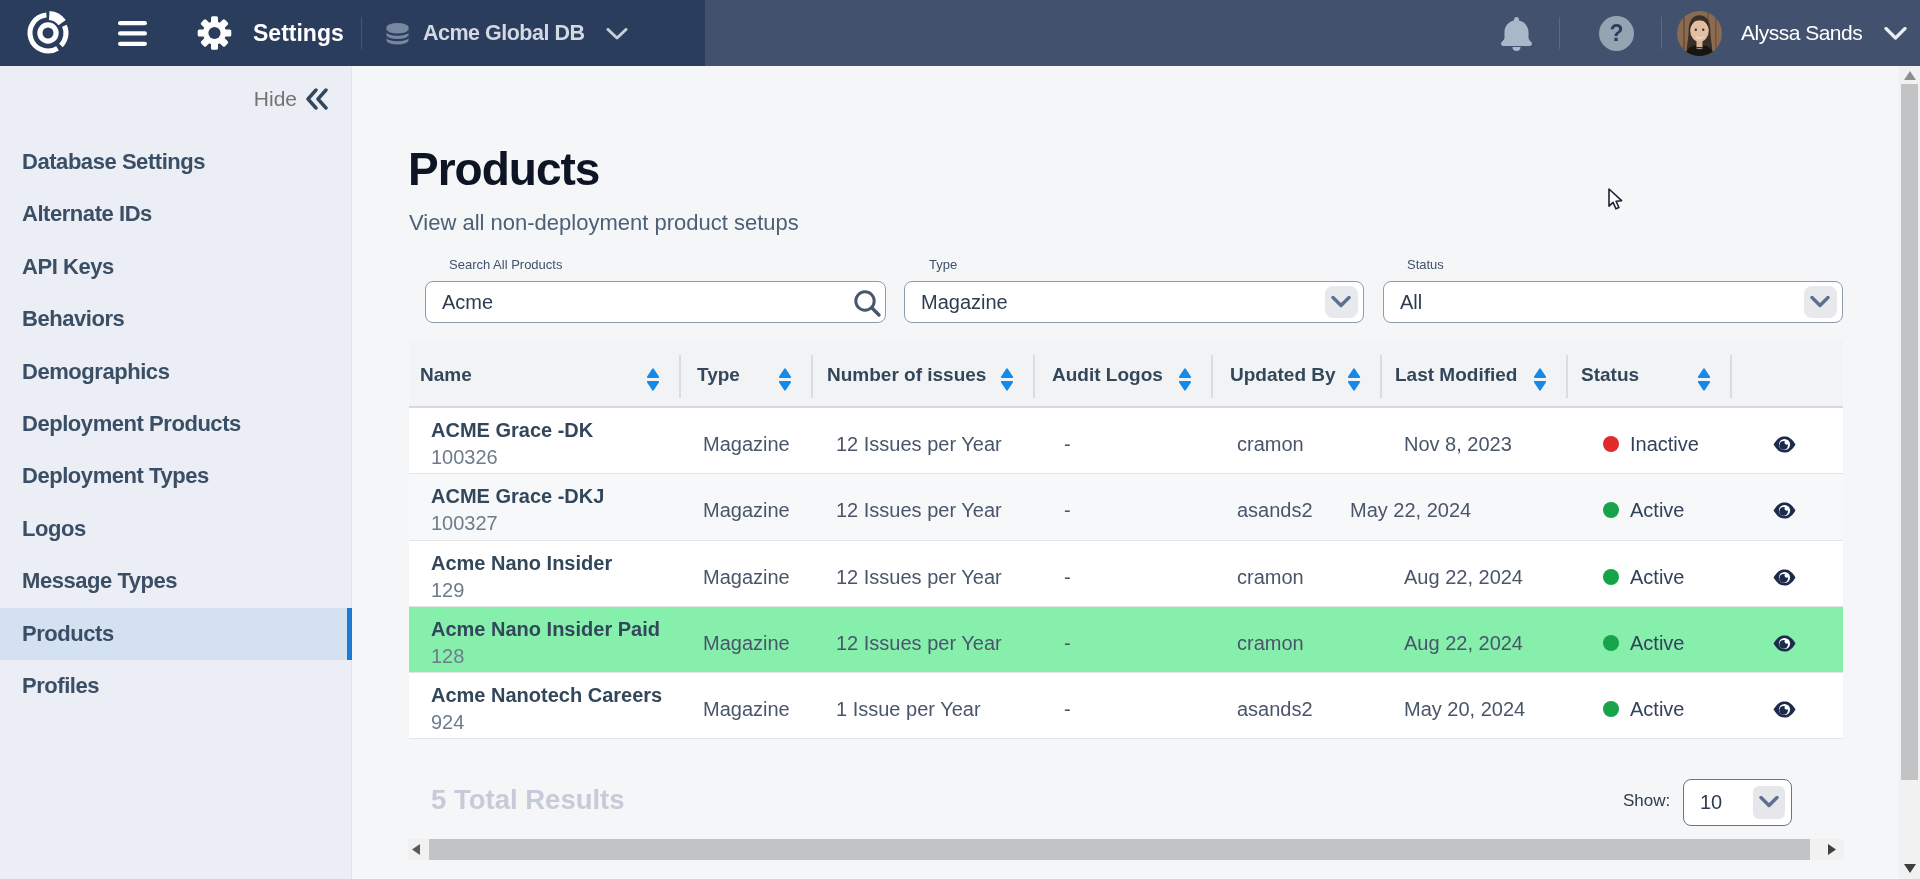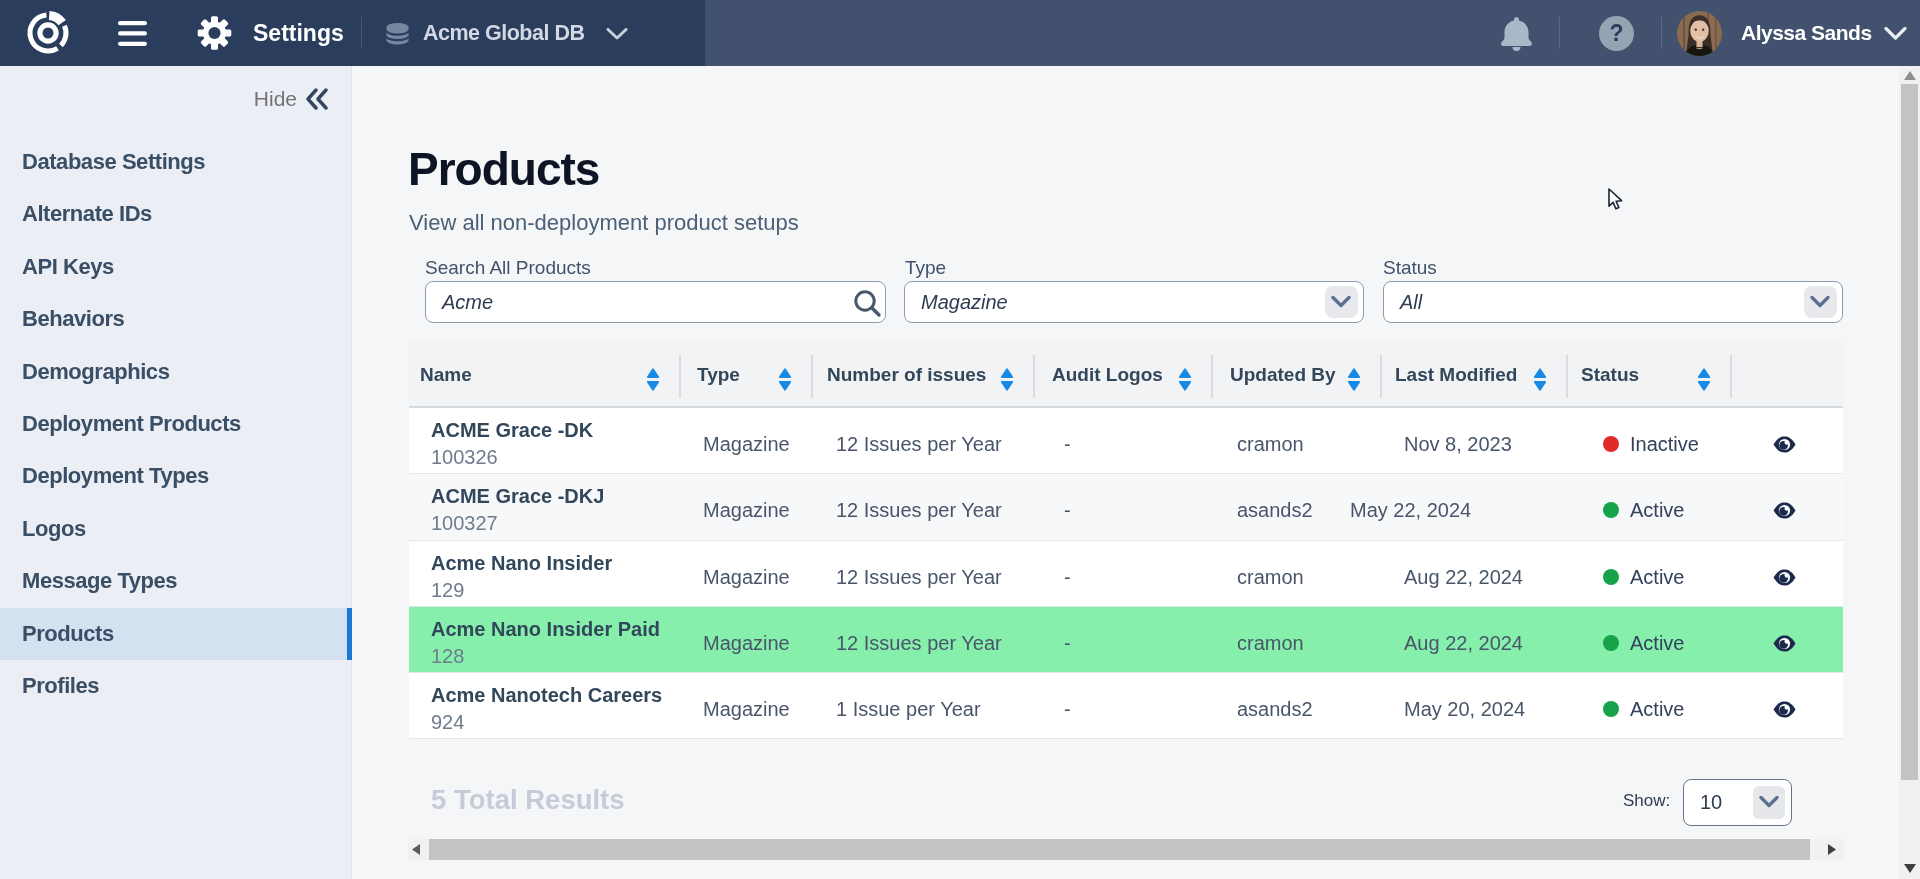--- a/index.html
+++ b/index.html
@@ -4,31 +4,31 @@
 <style>
   * { margin:0; padding:0; box-sizing:border-box; }
   html,body { width:1920px; height:879px; overflow:hidden; font-family:"Liberation Sans", sans-serif; background:#F5F6F8; }
   .abs { position:absolute; }
   
   #topbar { position:absolute; left:0; top:0; width:1920px; height:66px; background:#42526E; }
   #topbar-dark { position:absolute; left:0; top:0; width:705px; height:66px; background:#2B3D5C; }
   .tbdiv { position:absolute; top:17px; width:1px; height:32px; }
   #settings-label { position:absolute; left:253px; top:0; height:66px; line-height:66px; font-size:23px; font-weight:700; color:#FFFFFF; }
   #dbname { position:absolute; left:423px; top:0; height:66px; line-height:66px; font-size:21.5px; font-weight:700; letter-spacing:-0.5px; color:#D2D9E3; }
-  #username { position:absolute; left:1741px; top:0; height:66px; line-height:66px; font-size:21px; font-weight:700; letter-spacing:-0.5px; color:#FFFFFF; }
+  #username { position:absolute; left:1741px; top:0; height:66px; line-height:66px; font-size:21px; font-weight:400; letter-spacing:-0.5px; color:#FFFFFF; }
   
   #sidebar { position:absolute; left:0; top:66px; width:352px; height:813px; background:#EBEEF4; border-right:1px solid #E0E4EB; }
   #hide-row { position:absolute; left:0; top:21px; width:297px; text-align:right; color:#737373; font-size:21px; }
   #menu { position:absolute; left:0; top:70px; width:352px; }
   .mi { height:52.4px; line-height:52.4px; padding-left:22px; font-size:22px; font-weight:700; letter-spacing:-0.45px; color:#3A4E66; }
   .mi.sel { background:#D3E1F0; position:relative; }
   .mi.sel::after { content:""; position:absolute; right:0; top:0; width:5px; height:100%; background:#1B79D6; }
   
-  .flabel { position:absolute; font-size:19px; color:#42526B; }
-  .fbox { position:absolute; top:281px; height:42px; background:#fff; border:1px solid #8E9BAB; border-radius:8px;font-style:italic; }
+  .flabel { position:absolute; font-size:13px; color:#42526B;margin-left:24px; }
+  .fbox { position:absolute; top:281px; height:42px; background:#fff; border:1px solid #8E9BAB; border-radius:8px; }
   .fval { position:absolute; left:16px; top:0; height:40px; line-height:40px; font-size:20px; color:#2E3C50; }
   .selbtn { position:absolute; right:5px; top:4px; width:33px; height:32px; background:#E7E9ED; border-radius:8px; }
   
   #thead { position:absolute; left:409px; top:341px; width:1434px; height:67px; background:#F2F3F5; border-bottom:2px solid #D5D8DC; }
   .hcell { position:absolute; top:0; height:65px; }
   .htxt { position:absolute; top:0; height:65px; line-height:68px; font-size:19px; font-weight:700; color:#33475B; }
   .hdiv { position:absolute; top:14px; width:2px; height:43px; background:#DADCE0; }
   .sort { position:absolute; top:26px; }
   .row { position:absolute; left:409px; width:1434px; height:66.3px; border-bottom:1px solid #E3E5E9; }
   .cell { position:absolute; top:0; height:66px; line-height:72px; font-size:20px; color:#49566A; white-space:nowrap; }

